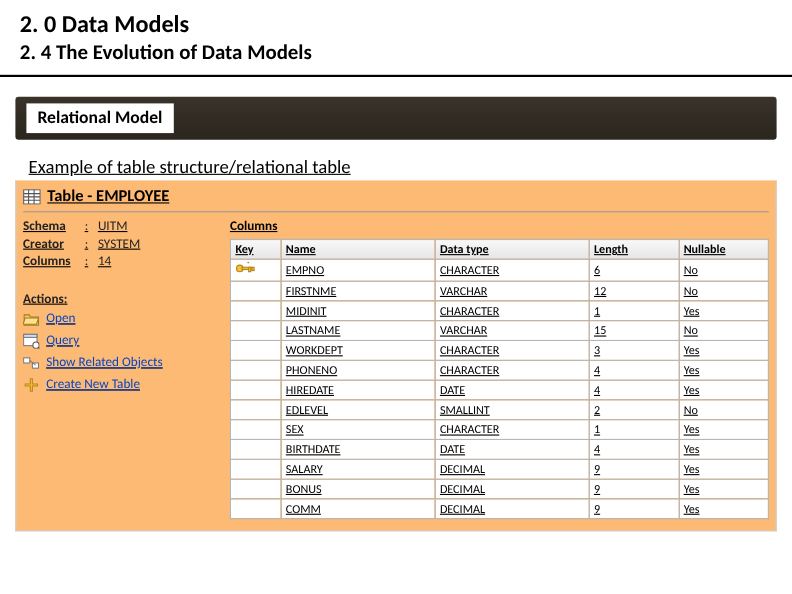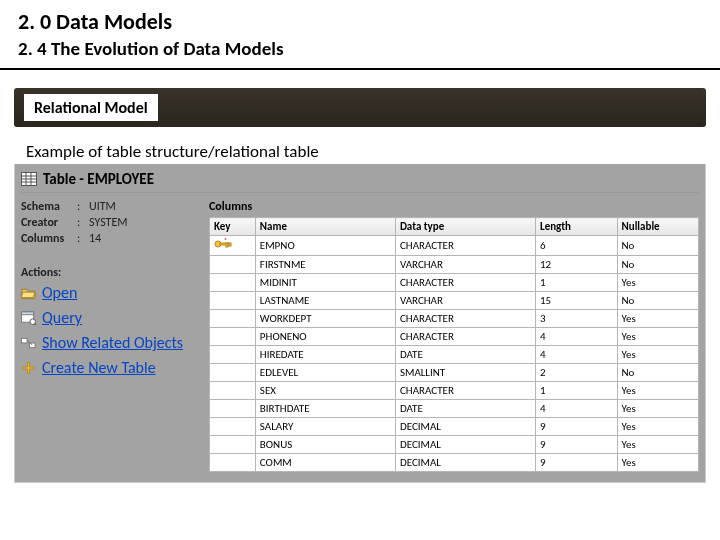--- a/index.html
+++ b/index.html
@@ -2,36 +2,36 @@
 <html><head>
 <meta charset="utf-8">
 <style>
   * { box-sizing: border-box; margin: 0; padding: 0; }
   body { font-family: "Segoe UI", Calibri, Arial, sans-serif; background: #fff; width: 720px; height: 540px; overflow: hidden; }
   .slide { width: 720px; height: 540px; position: relative; }
   .header { padding: 8px 3px 4px 18px; }
   .h1 { font-size: 22px; font-weight: 700; color: #000; }
   .h2 { font-size: 19px; font-weight: 700; color: #000; margin-top: 2px; }
   .hrule { height: 2px; background: #000; margin-top: 4px; }
-  .body-area { padding: 18px 14px 0 14px; }
+  .body-area { padding: 18px 14px 0 14px; text-decoration: underline; }
   .banner { background: linear-gradient(#3a332a, #2f2a22 60%, #2b271f); border-radius: 3px; padding: 6px 10px; }
   .banner-label { background: #fff; display: inline-block; padding: 4px 10px; font-size: 16px; font-weight: 600; color: #000; }
   .example-line { font-size: 17px; color: #000; margin: 14px 0 2px 12px; }
-  .db-panel { border: 1px solid #ccc; border-top: none; background: #a3a3a3; padding: 4px 6px 10px 6px; }
+  .db-panel { border: 1px solid #ccc; border-top: none; background: #fdba74; padding: 4px 6px 10px 6px; }
   .table-title-row { display: flex; align-items: center; gap: 6px; padding: 2px 0 4px 0; border-bottom: 1px solid #999; margin-bottom: 6px; }
   .tbl-icon { width: 16px; height: 14px; }
   .table-title { font-size: 15px; font-weight: 700; }
   .panel-body { display: flex; gap: 12px; }
   .left-col { width: 176px; font-size: 12px; color: #222; }
   .meta-row { display: flex; margin-bottom: 2px; }
   .meta-label { width: 56px; font-weight: 700; }
   .meta-colon { width: 12px; }
   .actions-head { font-weight: 700; margin-top: 20px; margin-bottom: 4px; }
   .action { display: flex; align-items: center; gap: 6px; margin-bottom: 6px; }
-  .action a { color: #0645c4; text-decoration: underline; font-size: 16px; cursor: pointer; }
+  .action a { color: #0645c4; text-decoration: underline; font-size: 12px; cursor: pointer; }
   .ic { width: 15px; height: 14px; flex: 0 0 15px; }
   .right-col { flex: 1; }
   .cols-head { font-size: 12px; font-weight: 700; margin-bottom: 4px; }
   .grid { border-collapse: collapse; width: 100%; table-layout: fixed; }
   .grid th, .grid td { border: 1px solid #b5b5b5; font-size: 11px; padding: 2px 4px; text-align: left; white-space: nowrap; overflow: hidden; }
   .grid th { background: linear-gradient(#f8f8f8,#e6e6e6); font-weight: 600; text-align: left; }
   .grid td { background: #fff; }
   .c-key { width: 36px; text-align: center; }
   .c-name { width: 110px; }
   .c-type { width: 110px; }

